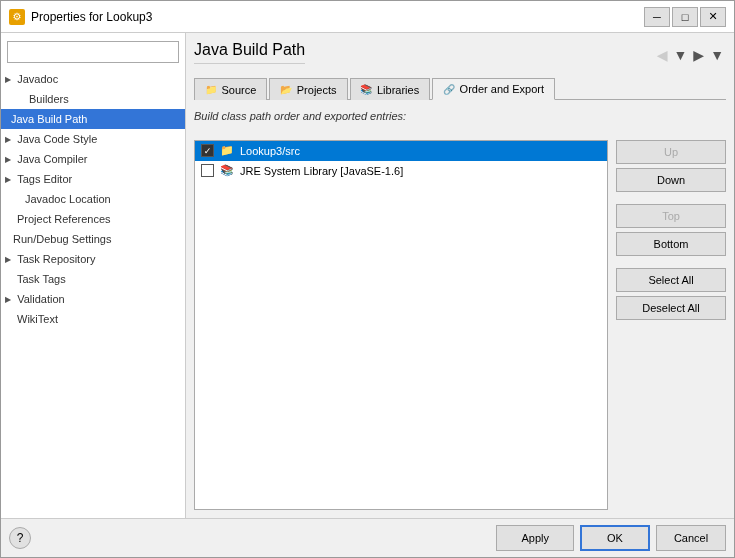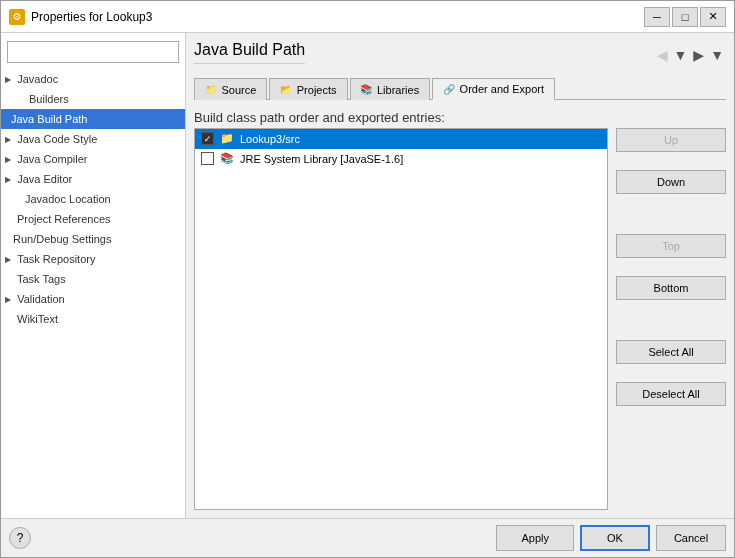--- a/index.html
+++ b/index.html
@@ -182,24 +182,25 @@
       background: #f0f0f0;
       border-bottom: 1px solid #f0f0f0;
       z-index: 1;
     }
 
     .tab-icon {
       font-size: 10px;
     }
 
     .description {
-      font-size: 13px;
+      font-size: 11px;
       color: #333;
-      margin-bottom: 0;
+      margin-bottom: 15px;
       line-height: 1.5;
+      font-style: italic;
     }
 
     .build-path-content {
       display: flex;
       flex: 1;
       gap: 8px;
     }
 
     .entries-list {
       flex: 1;
@@ -247,21 +248,21 @@
     .entry-icon {
       width: 14px;
       height: 14px;
       flex-shrink: 0;
       font-size: 11px;
     }
 
     .buttons-panel {
       display: flex;
       flex-direction: column;
-      gap: 18px;
+      gap: 4px;
       width: 110px;
     }
 
     .btn {
       padding: 4px 10px;
       border: 1px solid #aaa;
       background: #e1e1e1;
       cursor: pointer;
       font-size: 11px;
       text-align: center;
@@ -377,21 +378,21 @@
       <div class="sidebar-item has-arrow">
         <span class="arrow">▶</span>
         <span>Java Code Style</span>
       </div>
       <div class="sidebar-item has-arrow">
         <span class="arrow">▶</span>
         <span>Java Compiler</span>
       </div>
       <div class="sidebar-item has-arrow">
         <span class="arrow">▶</span>
-        <span>Java Editor</span>
+        <span>Tags Editor</span>
       </div>
       <div class="sidebar-item" style="padding-left:24px">
         <span>Javadoc Location</span>
       </div>
       <div class="sidebar-item" style="padding-left:16px">
         <span>Project References</span>
       </div>
       <div class="sidebar-item" style="padding-left:12px">
         <span>Run/Debug Settings</span>
       </div>

